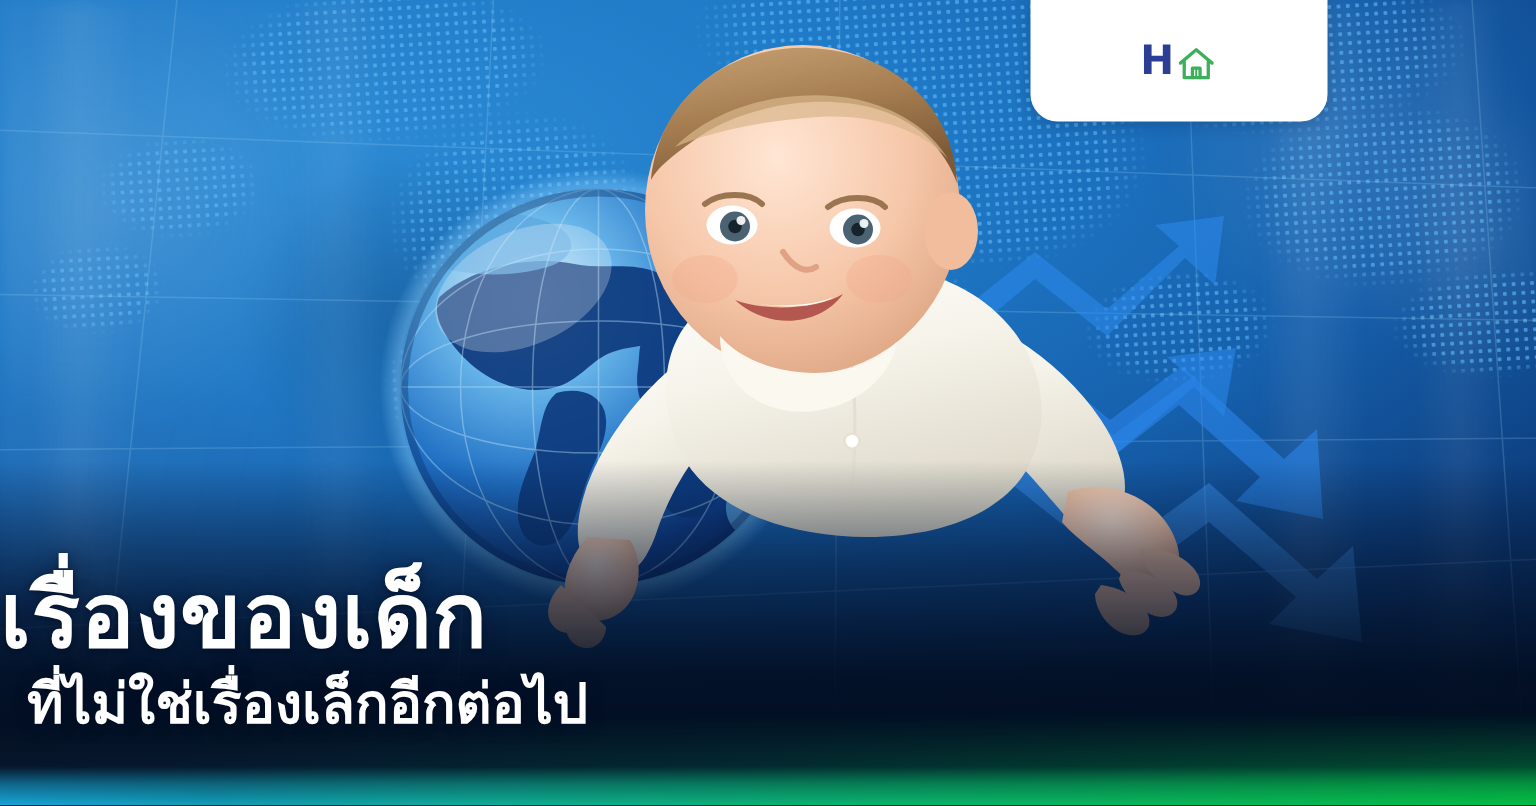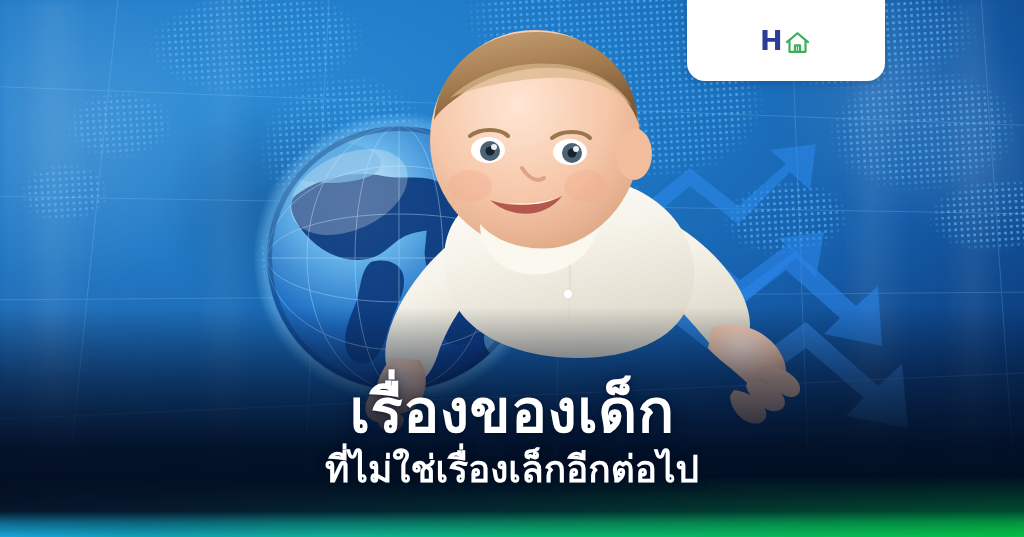--- a/index.html
+++ b/index.html
@@ -118,33 +118,34 @@
     display:flex; align-items:center; justify-content:center;
     font-size:27px; font-weight:bold; letter-spacing:.2px;
     color:#2b3e94; line-height:1;
   }
   .logo .lt{ display:inline-block; }
   .house-icon{ display:inline-block; width:27px; height:27px; margin:0 1px; position:relative; top:2px; }
 
   
   .copy{
     position:absolute; left:0; right:0; bottom:47px;
-    text-align:center; z-index:9;
+    z-index:9;
   }
   .headline{
     color:#ffffff;
     font-size:60px; font-weight:bold; line-height:1.02;
     letter-spacing:.5px;
     text-shadow:0 3px 14px rgba(0,12,34,.55), 0 1px 3px rgba(0,10,30,.5);
   }
   .subline{
     color:#ffffff;
     font-size:37px; font-weight:bold; line-height:1.12;
     margin-top:6px;
     text-shadow:0 2px 10px rgba(0,12,34,.5);
+    margin-left:18px;
   }
 </style>
 </head>
 <body>
 
 <div class="banner">
 
   <div class="bg-base"></div>
   <div class="bg-blur-people"></div>
   <div class="bg-bars"></div>

